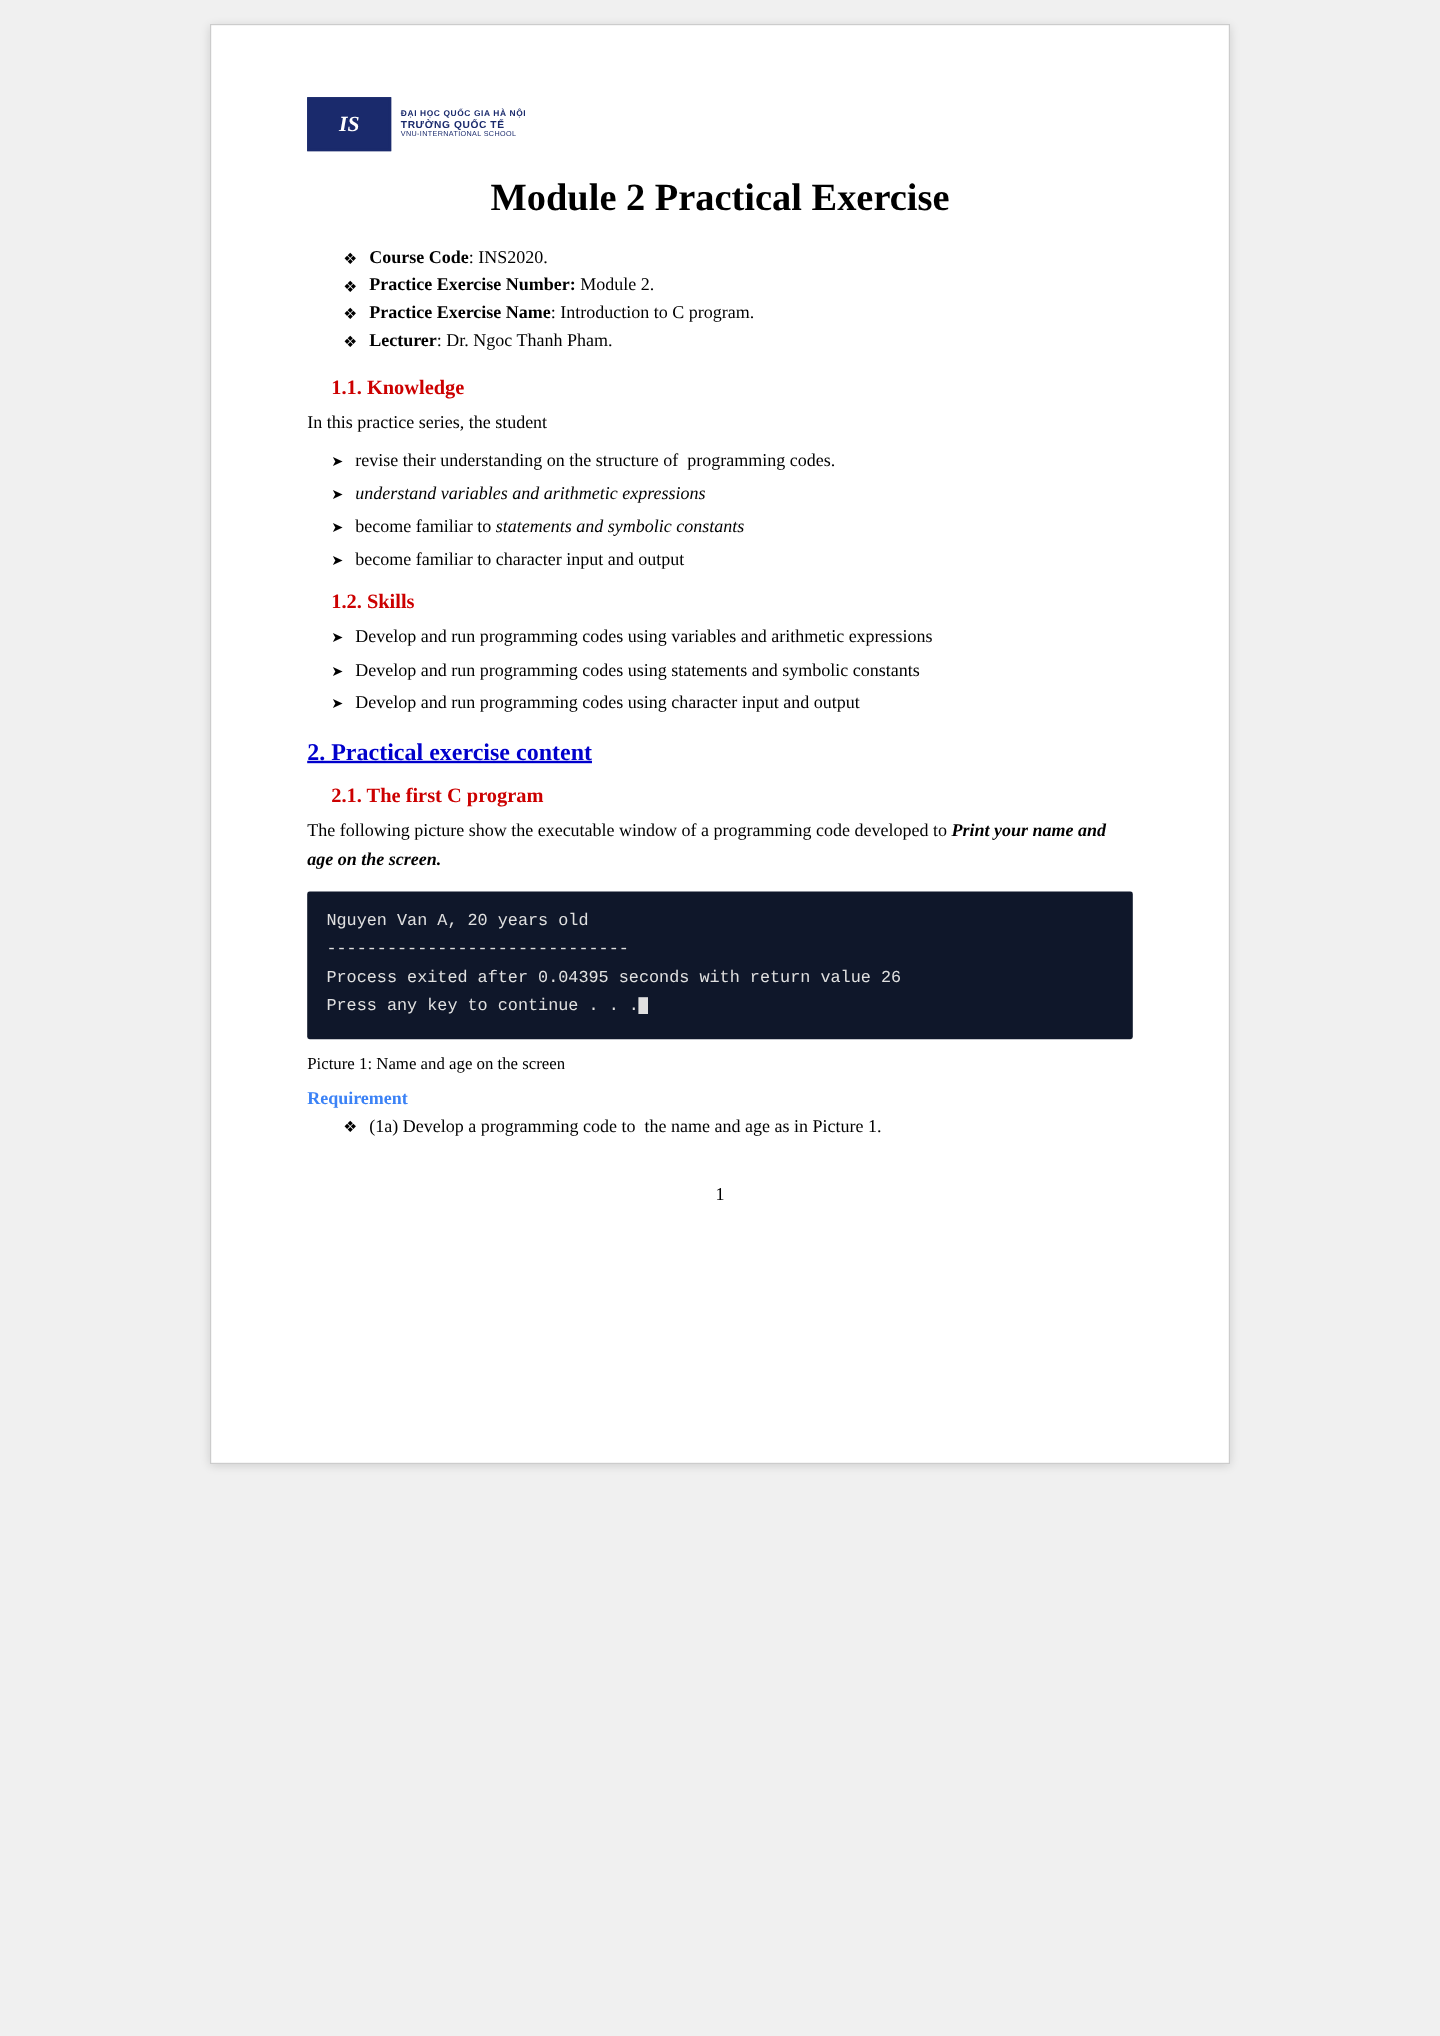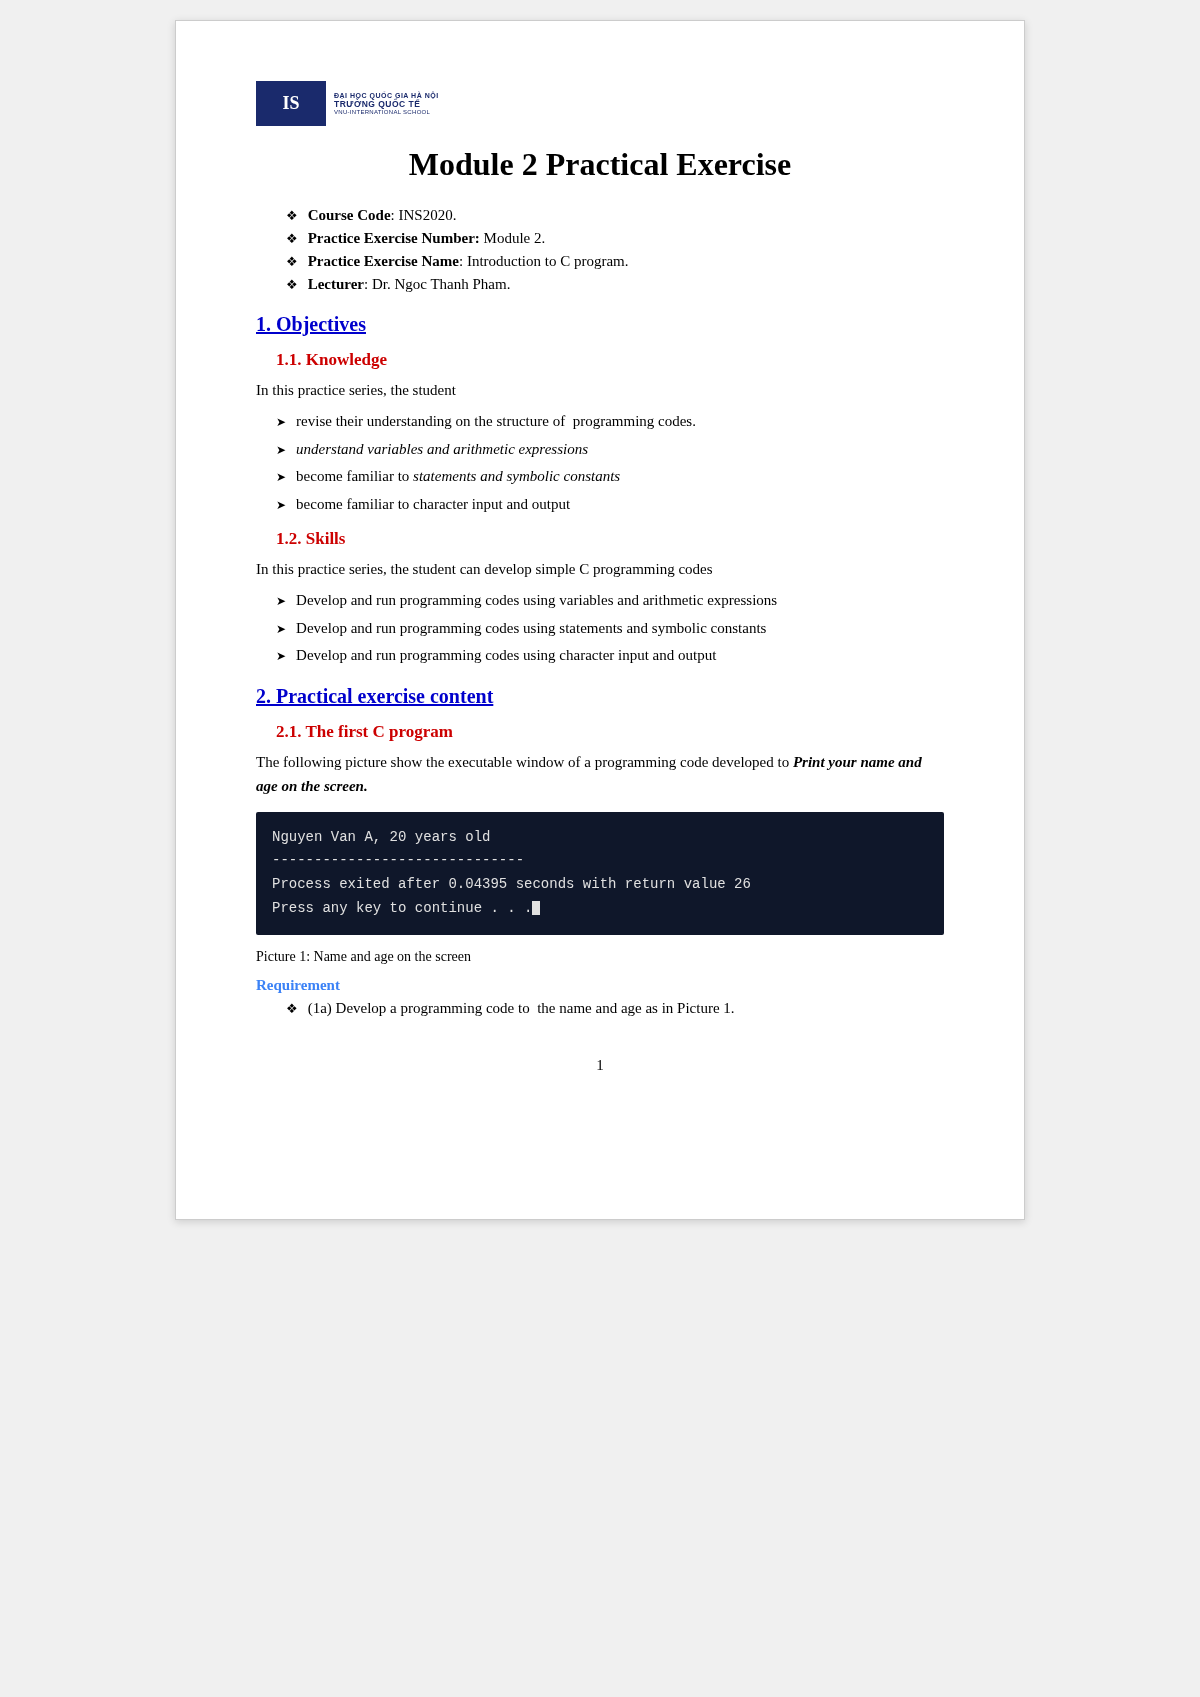--- a/index.html
+++ b/index.html
@@ -36,20 +36,21 @@
       flex-direction: column;
       align-items: center;
       justify-content: center;
       border: 2px solid #1a2a6c;
       padding: 3px;
       line-height: 1.3;
     }
     .logo-box .logo-top {
       font-size: 18px;
       font-weight: 900;
+      font-style: italic;
       color: #fff;
     }
     .logo-text {
       margin-left: 8px;
       display: flex;
       flex-direction: column;
       font-family: Arial, sans-serif;
     }
     .logo-text .line1 {
       font-size: 7px;
@@ -214,41 +215,39 @@
       <span><strong>Practice Exercise Number:</strong> Module 2.</span>
     </li>
     <li>
       <span><strong>Practice Exercise Name</strong>: Introduction to C program.</span>
     </li>
     <li>
       <span><strong>Lecturer</strong>: Dr. Ngoc Thanh Pham.</span>
     </li>
   </ul>
 
-  <h2 class="section-title">1. Objectives</h2>
 
   <h3 class="sub-section-title">1.1. Knowledge</h3>
   <p class="body-text">In this practice series, the student</p>
   <ul class="arrow-list">
     <li>
       <span class="arrow-content">revise their understanding on the structure of &nbsp;programming codes.</span>
     </li>
     <li>
       <span class="arrow-content italic">understand <em>variables and arithmetic expressions</em></span>
     </li>
     <li>
       <span class="arrow-content">become familiar to <em>statements and symbolic constants</em></span>
     </li>
     <li>
       <span class="arrow-content">become familiar to character input and output</span>
     </li>
   </ul>
 
   <h3 class="sub-section-title">1.2. Skills</h3>
-  <p class="body-text">In this practice series, the student can develop simple C programming codes</p>
   <ul class="arrow-list">
     <li>
       <span class="arrow-content">Develop and run programming codes using variables and arithmetic expressions</span>
     </li>
     <li>
       <span class="arrow-content">Develop and run programming codes using statements and symbolic constants</span>
     </li>
     <li>
       <span class="arrow-content">Develop and run programming codes using character input and output</span>
     </li>

